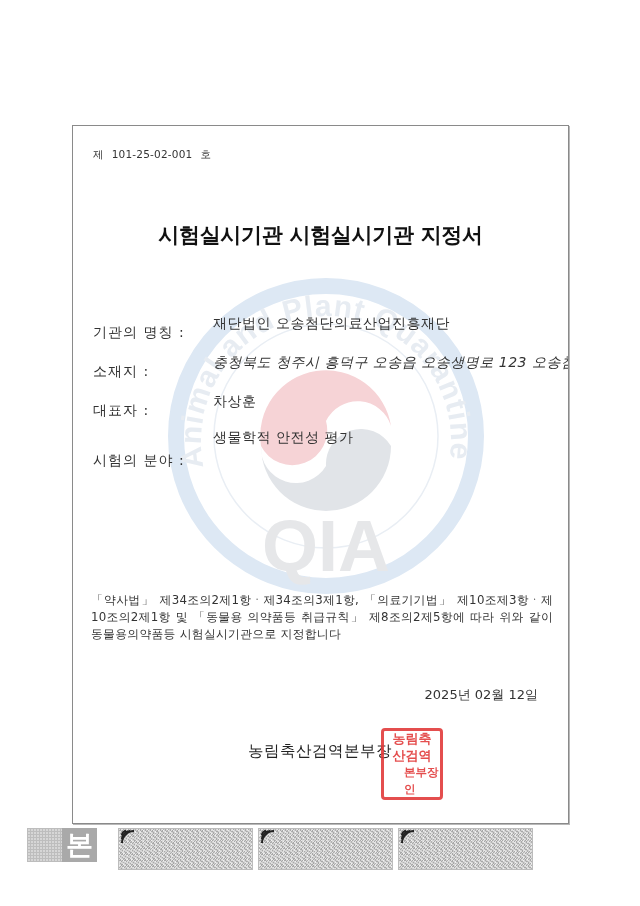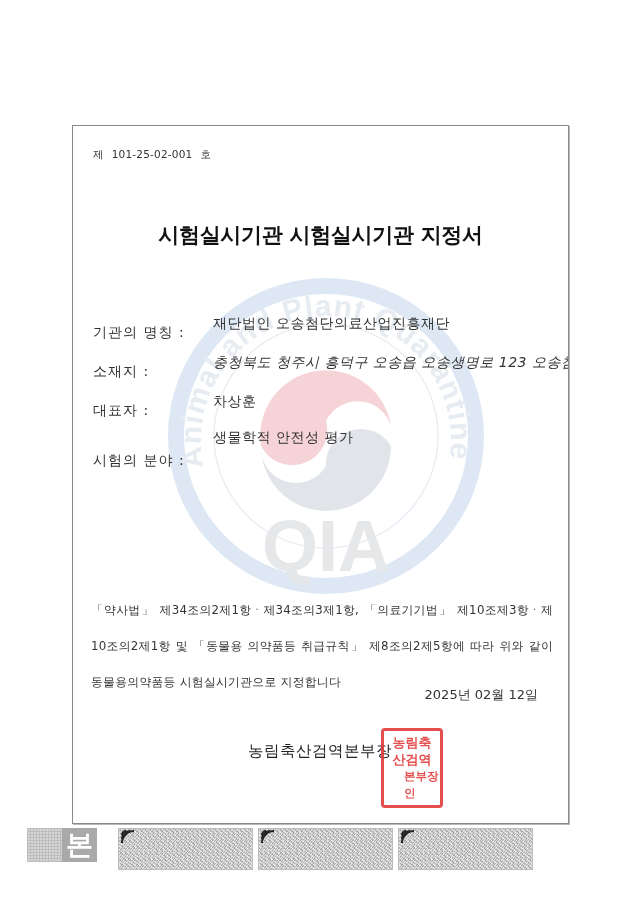--- a/index.html
+++ b/index.html
@@ -10,25 +10,25 @@
   .page {
     position:absolute; left:72px; top:125px; width:495px; height:697px;
     border:1px solid #8a8a8a; box-shadow:1px 1px 0 #b8b8b8; background:#fff; overflow:hidden;
   }
   .abs { position:absolute; white-space:nowrap; }
   .doc-no { left:20px; top:22px; font-size:10.5px; color:#333; letter-spacing:0.2px; }
   .doc-no .num { margin:0 8px;text-align:right; }
   .title { left:0; width:495px; text-align:center; top:95px; font-size:21px; font-weight:bold; color:#111; letter-spacing:-0.3px; }
   .label { font-size:14px; color:#333; letter-spacing:1px; }
   .value { font-size:14px; color:#333; letter-spacing:0.5px; }
-  .body-text { left:18px; top:466px; width:462px; font-size:11.8px; line-height:36px; color:#333; white-space:normal; letter-spacing:0.3px; text-align:justify; }
+  .body-text { left:18px; top:466px; width:462px; font-size:11.8px; line-height:17px; color:#333; white-space:normal; letter-spacing:0.3px; text-align:justify; }
   .date { right:30px; top:560px; font-size:13px; color:#333; }
   .issuer { left:175px; top:615px; font-size:15.5px; color:#222; letter-spacing:0.5px; }
   .seal {
-    position:absolute; left:308px; top:602px; width:62px; height:80px;
+    position:absolute; left:308px; top:602px; width:62px; height:72px;
     border:3px solid #e23b3b; border-radius:4px; box-sizing:border-box;
     display:flex; flex-direction:column; justify-content:center; align-items:center;
     color:#e23b3b; font-weight:bold; font-size:13px; line-height:17px; opacity:0.9;
   }
   .watermark { position:absolute; left:93px; top:150px; width:320px; height:320px; pointer-events:none; }
   .footer-mark { position:absolute; top:828px; height:34px; }
   .grid-box { left:27px; width:35px; background-color:#d6d6d6;
     background-image:linear-gradient(#bdbdbd 1px, transparent 1px), linear-gradient(90deg,#bdbdbd 1px, transparent 1px);
     background-size:3px 3px; }
   .bon-box { left:62px; width:35px; background:#a9a9a9; color:#fff; font-size:27px; font-weight:bold; text-align:center; line-height:34px; }

